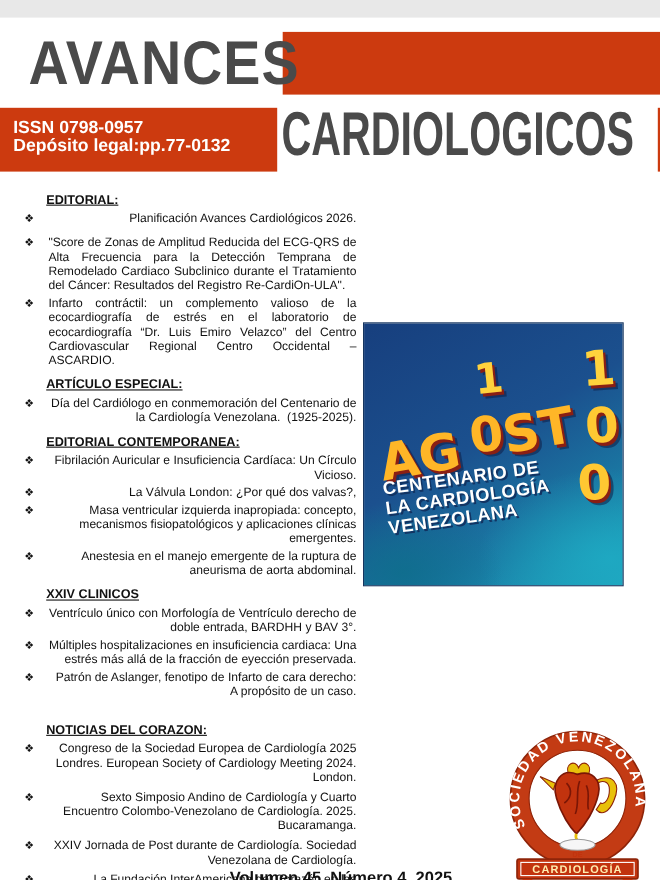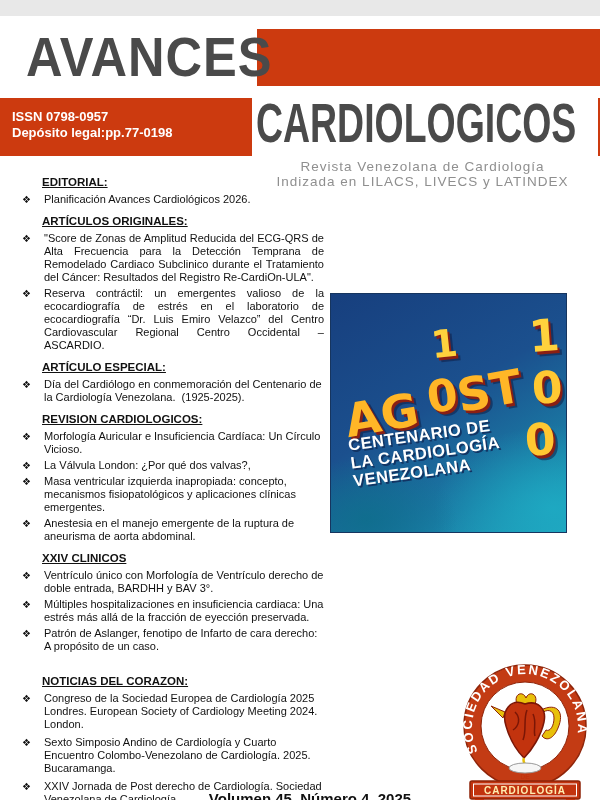--- a/index.html
+++ b/index.html
@@ -9,31 +9,31 @@
   
   .band{position:absolute;background:#cc3a0f;}
   #band-top{left:257px;top:13px;width:343px;height:57px;}
   #band-mid{left:0;top:82px;width:600px;height:58px;}
   #card-whitebox{position:absolute;left:252px;top:71px;width:346px;height:78px;background:#ffffff;}
   #title1{position:absolute;left:26px;top:8px;font-size:55px;font-weight:bold;color:#4a4a4a;
           letter-spacing:1px;transform:scale(0.92,1.02);transform-origin:left top;white-space:nowrap;}
   #title2{position:absolute;left:256px;top:74px;font-size:52px;font-weight:bold;color:#4a4a4a;
           letter-spacing:0px;transform:scale(0.72,1.08);transform-origin:left top;white-space:nowrap;}
   #issn-block{position:absolute;left:12px;top:93px;color:#ffffff;font-weight:bold;
-              font-size:13px;line-height:16px;}
+              font-size:16px;line-height:16px;}
   #subtitle{position:absolute;left:250px;top:143px;width:345px;text-align:center;
             color:#8f8f8f;font-size:13.5px;line-height:15px;letter-spacing:1px;white-space:nowrap;}
 
   
   #toc{position:absolute;left:22px;top:160px;width:302px;font-size:11px;line-height:13px;color:#111;}
   .toc-section{margin-bottom:9px;}
   .toc-heading{font-weight:bold;text-decoration:underline;font-size:11.5px;margin-bottom:4px;padding-left:20px;}
   .toc-item{display:flex;margin-bottom:3px;}
   .toc-bullet{flex:0 0 22px;font-size:10px;}
-  .toc-text{flex:1;}
+  .toc-text{flex:1;text-align:right;}
   .toc-section:nth-child(2) .toc-text{text-align:justify;}
   .toc-section:nth-child(6){margin-top:22px;}
   .toc-section:nth-child(6) .toc-item{margin-bottom:5px;}
 
   
   #poster{position:absolute;left:330px;top:277px;width:235px;height:238px;overflow:hidden;
           border:1px solid #16355f;
           background:
             radial-gradient(130px 90px at 15% 95%,rgba(14,110,140,.85),rgba(14,110,140,0) 70%),
             radial-gradient(160px 110px at 95% 90%,rgba(30,170,195,.9),rgba(30,170,195,0) 75%),
@@ -62,58 +62,53 @@
 
 <div id="page">
 
   <div id="band-top" class="band"></div>
   <div id="band-mid" class="band"></div>
   <div id="card-whitebox"></div>
   <div id="title1">AVANCES</div>
   <div id="title2">CARDIOLOGICOS</div>
   <div id="issn-block">
     <div>ISSN 0798-0957</div>
-    <div>Depósito legal:pp.77-0198</div>
+    <div>Depósito legal:pp.77-0132</div>
   </div>
-  <div id="subtitle">
-    <div>Revista Venezolana de Cardiología</div>
-    <div>Indizada en LILACS, LIVECS y LATINDEX</div>
-  </div>
 
   <div id="toc">
       <div class="toc-section">
         <div class="toc-heading">EDITORIAL:</div>
         <div class="toc-item">
           <span class="toc-bullet">❖</span>
           <span class="toc-text">Planificación Avances Cardiológicos 2026.</span>
         </div>
       </div>
       <div class="toc-section">
-        <div class="toc-heading">ARTÍCULOS ORIGINALES:</div>
         <div class="toc-item">
           <span class="toc-bullet">❖</span>
           <span class="toc-text">"Score de Zonas de Amplitud Reducida del ECG-QRS de Alta Frecuencia para la Detección Temprana de Remodelado Cardiaco Subclinico durante el Tratamiento del Cáncer: Resultados del Registro Re-CardiOn-ULA".</span>
         </div>
         <div class="toc-item">
           <span class="toc-bullet">❖</span>
-          <span class="toc-text">Reserva contráctil: un emergentes valioso de la ecocardiografía de estrés en el laboratorio de ecocardiografía “Dr. Luis Emiro Velazco” del Centro Cardiovascular Regional Centro Occidental – ASCARDIO.</span>
+          <span class="toc-text">Infarto contráctil: un complemento valioso de la ecocardiografía de estrés en el laboratorio de ecocardiografía “Dr. Luis Emiro Velazco” del Centro Cardiovascular Regional Centro Occidental – ASCARDIO.</span>
         </div>
       </div>
       <div class="toc-section">
         <div class="toc-heading">ARTÍCULO ESPECIAL:</div>
         <div class="toc-item">
           <span class="toc-bullet">❖</span>
           <span class="toc-text">Día del Cardiólogo en conmemoración del Centenario de la Cardiología Venezolana.&nbsp;&nbsp;(1925-2025).</span>
         </div>
       </div>
       <div class="toc-section">
-        <div class="toc-heading">REVISION CARDIOLOGICOS:</div>
-        <div class="toc-item">
-          <span class="toc-bullet">❖</span>
-          <span class="toc-text">Morfología Auricular e Insuficiencia Cardíaca: Un Círculo Vicioso.</span>
+        <div class="toc-heading">EDITORIAL CONTEMPORANEA:</div>
+        <div class="toc-item">
+          <span class="toc-bullet">❖</span>
+          <span class="toc-text">Fibrilación Auricular e Insuficiencia Cardíaca: Un Círculo Vicioso.</span>
         </div>
         <div class="toc-item">
           <span class="toc-bullet">❖</span>
           <span class="toc-text">La Válvula London: ¿Por qué dos valvas?,</span>
         </div>
         <div class="toc-item">
           <span class="toc-bullet">❖</span>
           <span class="toc-text">Masa ventricular izquierda inapropiada: concepto, mecanismos fisiopatológicos y aplicaciones clínicas emergentes.</span>
         </div>
         <div class="toc-item">
@@ -141,21 +136,21 @@
         <div class="toc-item">
           <span class="toc-bullet">❖</span>
           <span class="toc-text">Congreso de la Sociedad Europea de Cardiología 2025 Londres. European Society of Cardiology Meeting 2024. London.</span>
         </div>
         <div class="toc-item">
           <span class="toc-bullet">❖</span>
           <span class="toc-text">Sexto Simposio Andino de Cardiología y Cuarto Encuentro Colombo-Venezolano de Cardiología. 2025. Bucaramanga.</span>
         </div>
         <div class="toc-item">
           <span class="toc-bullet">❖</span>
-          <span class="toc-text">XXIV Jornada de Post derecho de Cardiología. Sociedad Venezolana de Cardiología.</span>
+          <span class="toc-text">XXIV Jornada de Post durante de Cardiología. Sociedad Venezolana de Cardiología.</span>
         </div>
         <div class="toc-item">
           <span class="toc-bullet">❖</span>
           <span class="toc-text">La Fundación InterAmericana del Corazón en las Sesiones de la American Heart Association, AHA 2025.</span>
         </div>
       </div>
     </div>
 
   <div id="poster">
     <div id="p-ag" class="gold">AG</div>

